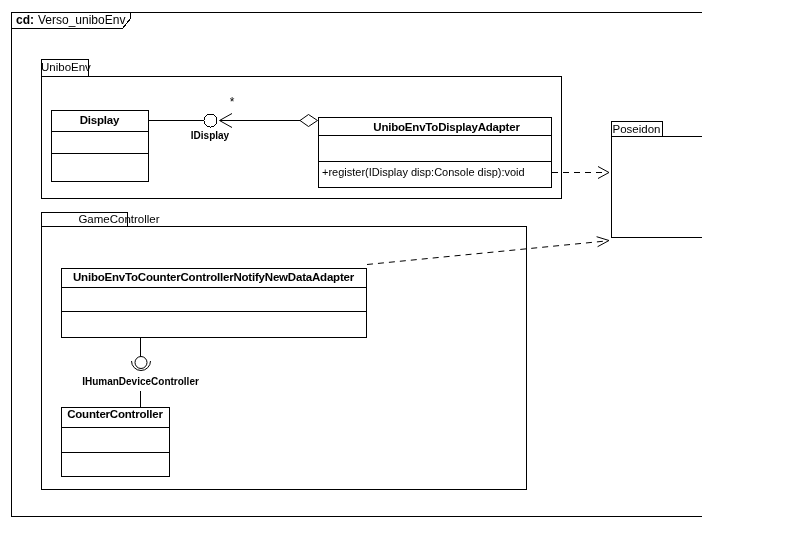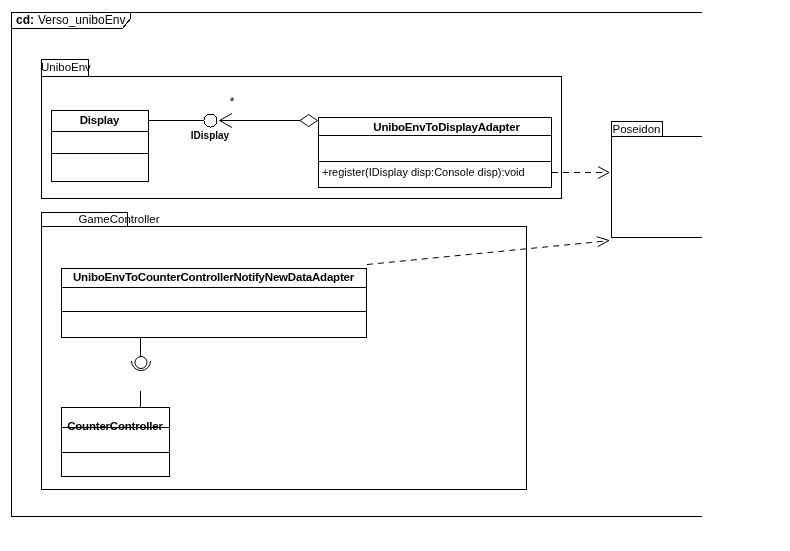--- a/index.html
+++ b/index.html
@@ -85,19 +85,20 @@
   </div>
 
   <div class="lbl pkg-label ctr" style="left:41px;top:61px;width:47px;">UniboEnv</div>
   <div class="lbl pkg-label ctr" style="left:41px;top:213px;width:86px;margin-left:35px;">GameController</div>
   <div class="lbl pkg-label ctr" style="left:611px;top:123px;width:51px;">Poseidon</div>
 
   <div class="lbl class-title ctr" style="left:51px;top:114px;width:97px;">Display</div>
   <div class="lbl class-title ctr" style="left:318px;top:121px;width:233px;margin-left:12px;">UniboEnvToDisplayAdapter</div>
   <div class="lbl op-text" style="left:322px;top:166px;">+register(IDisplay disp:Console disp):void</div>
   <div class="lbl class-title ctr" style="left:61px;top:271px;width:305px;">UniboEnvToCounterControllerNotifyNewDataAdapter</div>
-  <div class="lbl class-title ctr" style="left:61px;top:420px;width:108px;text-align:center;">CounterController</div>
+  <div class="lbl class-title ctr" style="left:61px;top:408px;width:108px;text-align:center;">CounterController</div>
 
   <div class="lbl iface-label ctr" style="left:170px;top:130px;width:80px;">IDisplay</div>
   <div class="lbl mult ctr" style="left:225px;top:96px;width:14px;">*</div>
+  <div class="lbl iface-label ctr" style="left:58px;top:376px;width:165px;">IHumanDeviceController</div>
 
 
 </div>
 
 </body></html>

